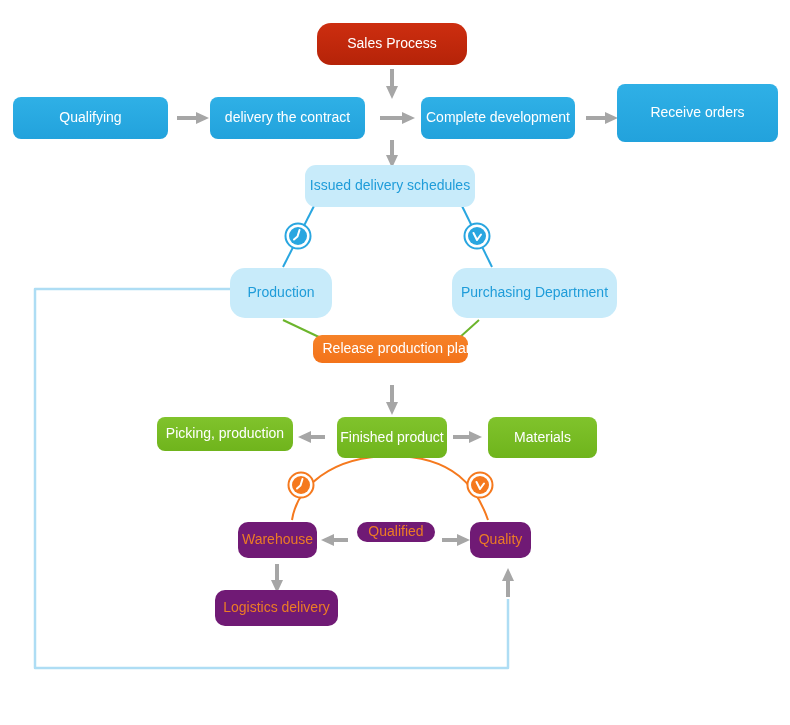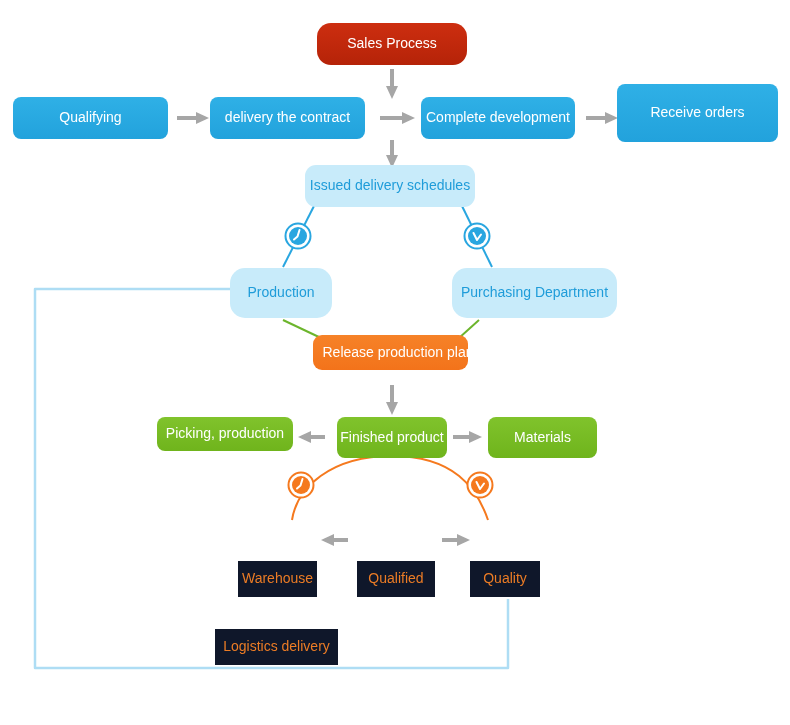--- a/index.html
+++ b/index.html
@@ -36,22 +36,22 @@
   .node.roundier{border-radius:15px;}
   .node.orange{
     background:linear-gradient(180deg,#f68228,#f3731a);
     color:#ffffff;border-radius:9px;
   }
   .node.green{
     background:linear-gradient(180deg,#80c32c,#6fb41c);
     color:#ffffff;border-radius:8px;
   }
   .node.tan{
-    background:#0f172a;
-    color:#ec7c25;border-radius:0;margin-top:39px;
+    background:#701a75;
+    color:#ec7c25;border-radius:10px;
   }
 </style>
 </head>
 <body>
 
 <div class="stage">
 
   <svg class="lines" width="790" height="725" viewBox="0 0 790 725">
     <defs>
       <marker id="ah" markerUnits="userSpaceOnUse" markerWidth="14" markerHeight="12" refX="1" refY="6" orient="auto">
@@ -114,29 +114,29 @@
   <div class="node blue" style="left:421px;top:97px;width:154px;height:42px;">Complete development</div>
 
   <div class="node blue" style="left:617px;top:84px;width:161px;height:58px;">Receive orders</div>
 
   <div class="node lightblue" style="left:305px;top:165px;width:170px;height:42px;">Issued delivery schedules</div>
 
   <div class="node lightblue roundier" style="left:230px;top:268px;width:102px;height:50px;">Production</div>
 
   <div class="node lightblue roundier" style="left:452px;top:268px;width:165px;height:50px;">Purchasing Department</div>
 
-  <div class="node orange" style="left:313px;top:335px;width:155px;height:35px;padding-left:19px;">Release production plan</div>
+  <div class="node orange" style="left:313px;top:335px;width:155px;height:28px;padding-left:19px;">Release production plan</div>
 
   <div class="node green" style="left:157px;top:417px;width:136px;height:34px;">Picking, production</div>
 
   <div class="node green" style="left:337px;top:417px;width:110px;height:41px;">Finished product</div>
 
   <div class="node green" style="left:488px;top:417px;width:109px;height:41px;">Materials</div>
 
   <div class="node tan" style="left:238px;top:522px;width:79px;height:36px;">Warehouse</div>
 
-  <div class="node tan" style="left:357px;top:522px;width:78px;height:36px;">Qualified</div>
+  <div class="node tan" style="left:357px;top:522px;width:78px;height:20px;">Qualified</div>
 
-  <div class="node tan" style="left:470px;top:522px;width:70px;height:36px;">Quality</div>
+  <div class="node tan" style="left:470px;top:522px;width:61px;height:36px;">Quality</div>
 
   <div class="node tan" style="left:215px;top:590px;width:123px;height:36px;">Logistics delivery</div>
 
 </div>
 
 </body></html>

